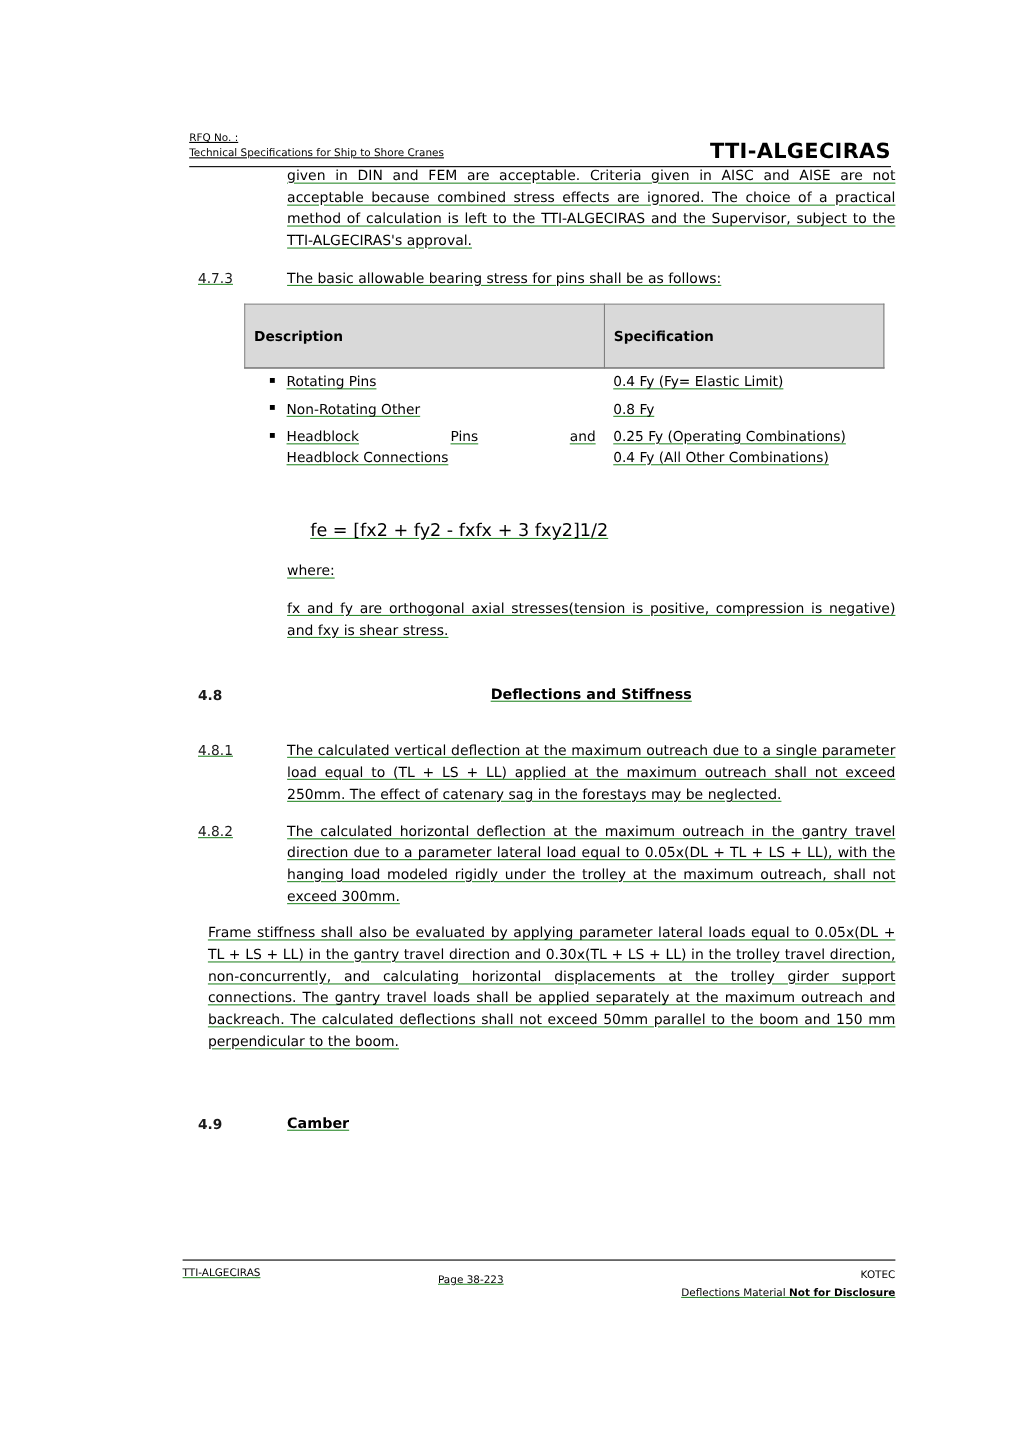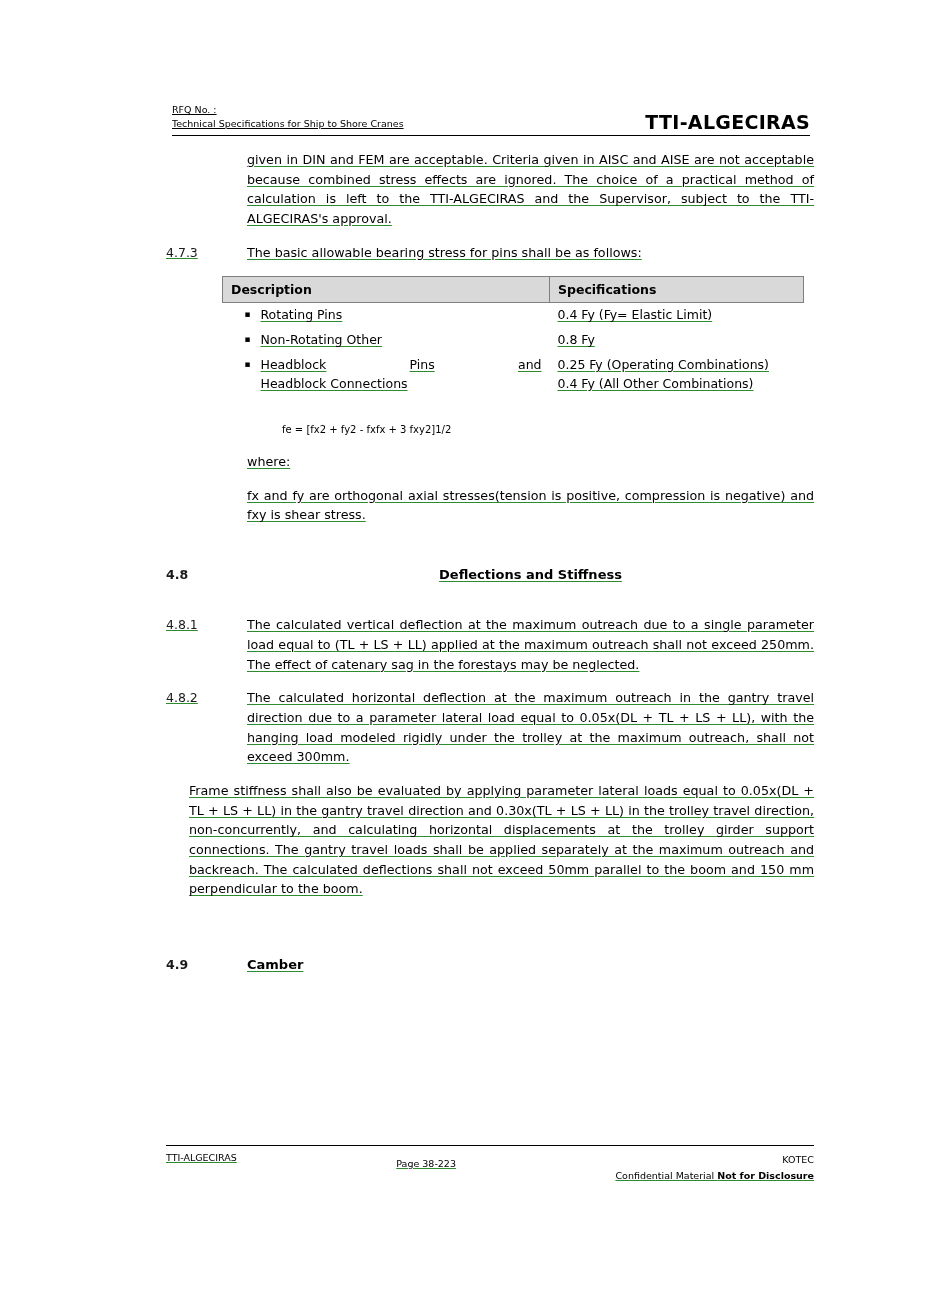--- a/index.html
+++ b/index.html
@@ -18,21 +18,21 @@
   .page {
     position: absolute;
     left: 0; top: 0;
     width: 926px;
     height: 1309px;
   }
   
   .header {
     position: absolute;
     left: 172px;
-    top: 103px;
+    top: 119px;
     width: 638px;
   }
   .header-row {
     display: flex;
     align-items: flex-end;
     justify-content: space-between;
   }
   .header-left {
     font-size: 9.5px;
     line-height: 1.45;
@@ -71,20 +71,21 @@
     margin-bottom: 14px;
   }
   .num {
     width: 58px;
     flex: none;
     font-size: 12.5px;
     line-height: 1.55;
     color: #1a1a1a;
     text-decoration: underline;
     text-decoration-color: #2d8a2d;
+    margin-left: 14px;
   }
   .num.bold {
     font-weight: bold;
     text-decoration: none;
   }
   .txt {
     flex: 1;
     font-size: 12.7px;
     line-height: 1.55;
     text-align: justify;
@@ -92,47 +93,49 @@
     text-decoration: underline;
     text-decoration-color: #2d8a2d;
     text-underline-offset: 2px;
     margin-left: 23px;
   }
   .txt.heading {
     font-weight: bold;
     font-size: 13px;
   }
   .formula {
-    font-size: 10px;
+    font-size: 16px;
     line-height: 1.55;
     margin-left: 58px;
     margin-bottom: 14px;
+    text-decoration: underline;
     text-decoration-color: #2d8a2d;
     text-underline-offset: 2px;
+    margin-top: 16px;
   }
   sub {
     font-size: 9px;
     vertical-align: sub;
   }
   
   .tbl-wrap {
     margin: 8px 0 10px 56px;
     width: 582px;
   }
   table.spec-table {
     border-collapse: collapse;
     width: 582px;
     font-size: 12.5px;
   }
   table.spec-table th {
     background: #d9d9d9;
     border: 1px solid #7f7f7f;
     text-align: left;
     font-weight: bold;
-    padding: 5px 8px;
+    padding: 21px 8px;
     font-size: 12.5px;
   }
   table.spec-table th.col1 { width: 310px; }
   table.spec-table td {
     border: none;
     padding: 3px 8px;
     vertical-align: top;
     font-size: 12.5px;
     line-height: 1.5;
   }
@@ -228,21 +231,21 @@
     <div class="para-row">
       <div class="num">4.7.3</div>
       <div class="txt">The basic allowable bearing stress for pins shall be as follows:</div>
     </div>
 
     <div class="tbl-wrap">
       <table class="spec-table">
         <thead>
           <tr>
             <th class="col1">Description</th>
-            <th>Specifications</th>
+            <th>Specification</th>
           </tr>
         </thead>
         <tbody>
           <tr>
             <td class="desc">
               <div class="bullet-cell">
                 <span class="bullet-mark">▪</span>
                 <span class="bullet-text">Rotating Pins</span>
               </div>
             </td>
@@ -333,18 +336,18 @@
 
   </div>
 
   <div class="footer">
     <div class="footer-rule"></div>
     <div class="footer-row">
       <div class="footer-left">TTI-ALGECIRAS</div>
       <div class="footer-center">Page 38-223</div>
       <div class="footer-right">
         <span class="kotec">KOTEC</span>
-        <span class="conf"><span>Confidential Material </span><b>Not for Disclosure</b></span>
+        <span class="conf"><span>Deflections Material </span><b>Not for Disclosure</b></span>
       </div>
     </div>
   </div>
 
 </div>
 
 </body></html>

